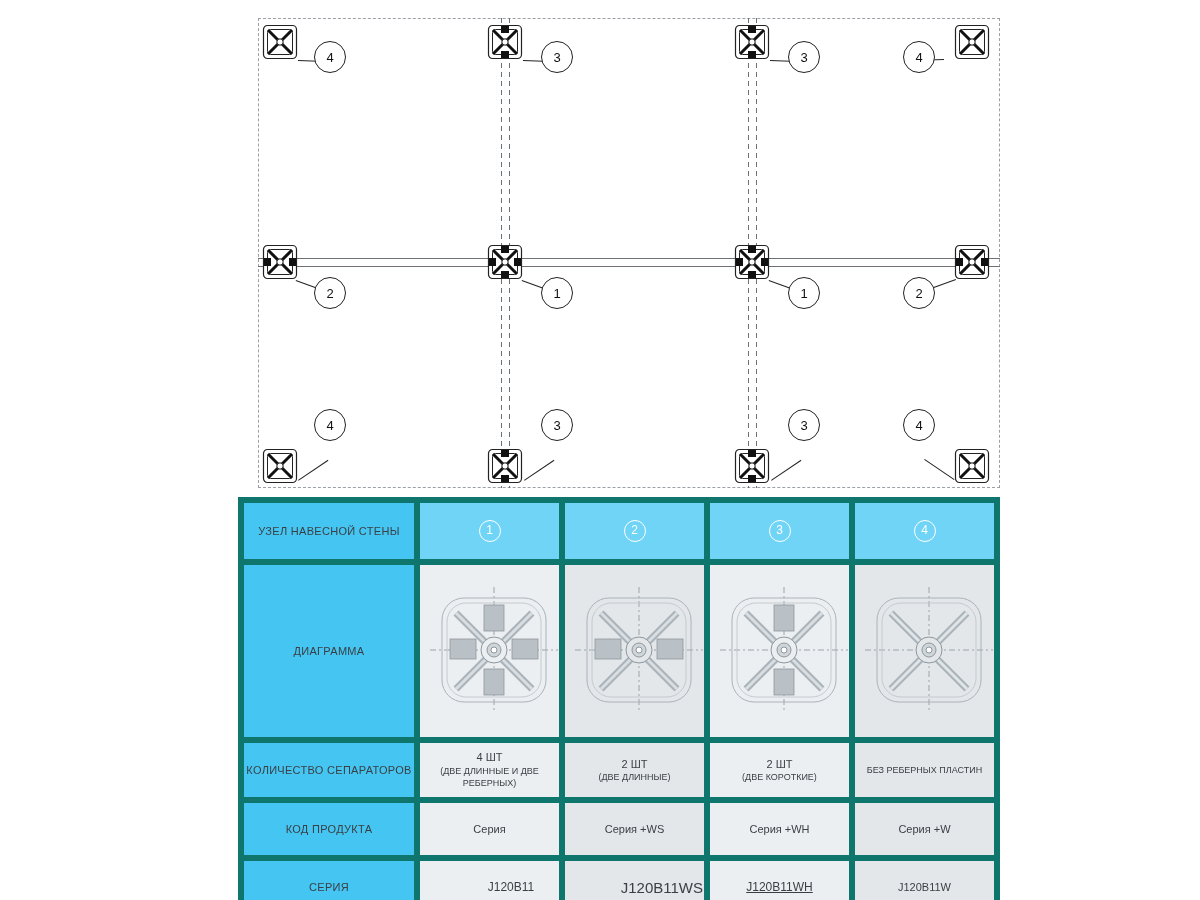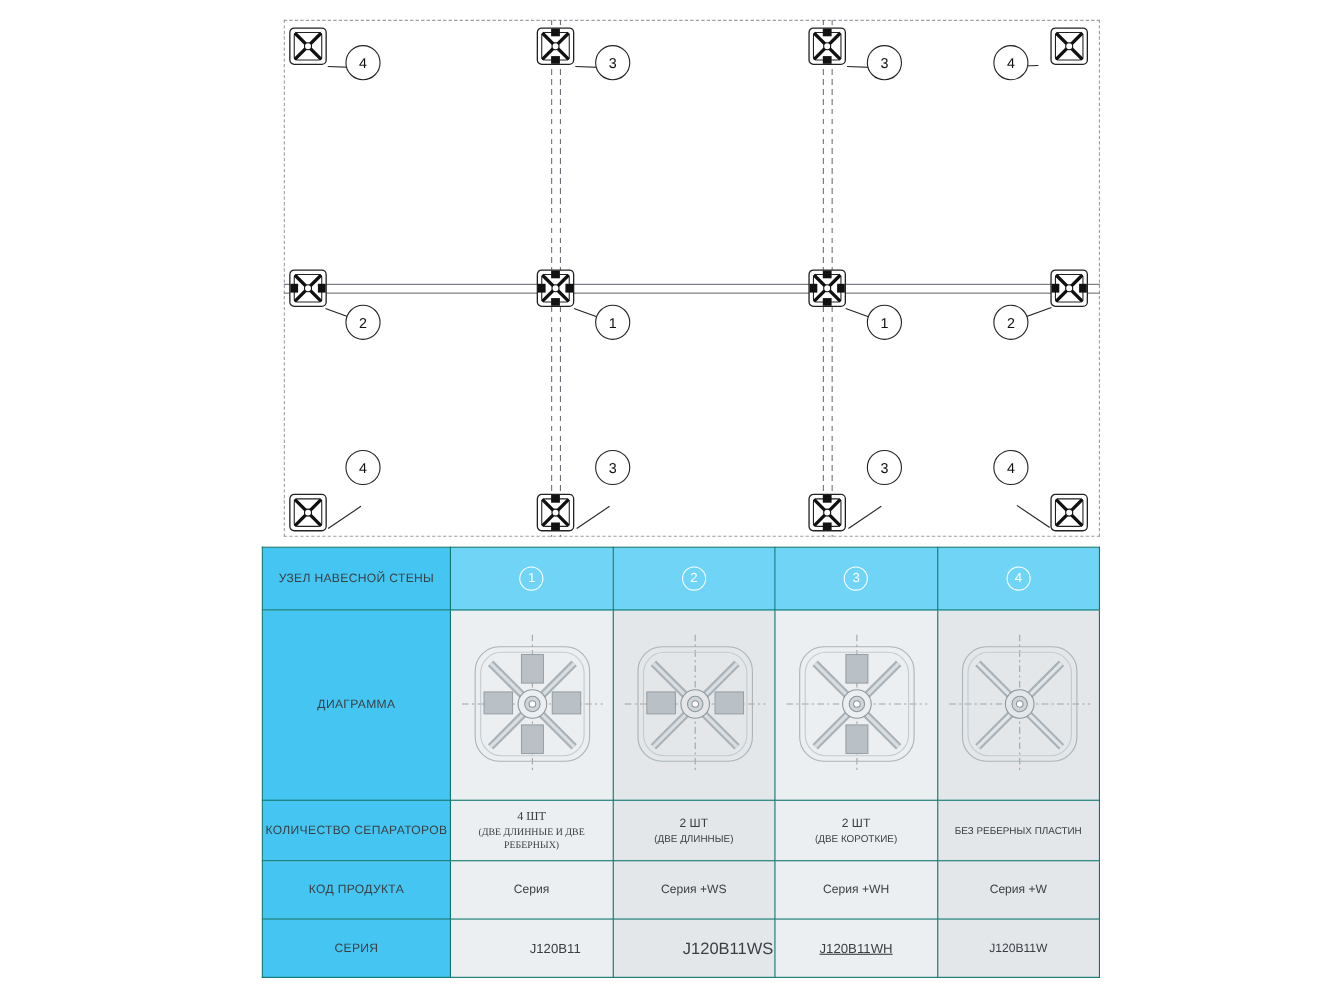--- a/index.html
+++ b/index.html
@@ -32,21 +32,21 @@
   .callout{position:absolute;width:30px;height:30px;margin-left:-15px;margin-top:-15px;
     border:1px solid #222;border-radius:50%;background:#fff;
     display:flex;align-items:center;justify-content:center;
     font-size:13px;color:#111;z-index:6;}
   .leader{position:absolute;height:1px;background:#222;transform-origin:0 0;z-index:5;}
 
   
   .tbl{position:absolute;left:238px;top:497px;width:762px;height:380px;
     border-collapse:collapse;}
   table.spec{border-collapse:collapse;width:762px;table-layout:fixed;}
-  table.spec td{border:1px solid #0f766e;text-align:center;vertical-align:middle;
+  table.spec td{border:6px solid #0f766e;text-align:center;vertical-align:middle;
     color:#3a3f44;font-size:11px;}
   td.rowhdr{background:#45c6f2;color:#ffffff;font-size:10.5px;letter-spacing:.3px;width:168px;}
   td.colhdr{background:#6fd4f6;color:#ffffff;font-size:12px;height:54px;}
   td.cell{background:#eceff1;}
   td.cellalt{background:#e3e7ea;}
   td.diagramcell{background:#eceff1;height:172px;padding:0;}
   td.diagramcell.alt{background:#e3e7ea;}
   .numcircle{display:inline-block;width:20px;height:20px;line-height:18px;border:1px solid #ffffff;
     border-radius:50%;font-size:12px;color:#fff;}
   .small2{line-height:1.35;}
@@ -304,21 +304,21 @@
           </g>
           <circle cx="74" cy="75" r="13" fill="#e3e7ea" stroke="#8f979d"></circle>
           <circle cx="74" cy="75" r="7" fill="#cfd6da" stroke="#8f979d"></circle>
           <circle cx="74" cy="75" r="3" fill="#ffffff" stroke="#8f979d"></circle>
         </svg>
       </td>
     </tr>
 
     <tr>
       <td class="rowhdr">КОЛИЧЕСТВО СЕПАРАТОРОВ</td>
-      <td class="cell" style="height:52px;font-family:Liberation Serif, serif;">
+      <td class="cell" style="height:52px;">
         <div class="small2">
           <div class="l1">4 ШТ</div>
           <div class="l2">(ДВЕ ДЛИННЫЕ И ДВЕ РЕБЕРНЫХ)</div>
         </div>
       </td>
       <td class="cellalt">
         <div class="small2">
           <div class="l1">2 ШТ</div>
           <div class="l2">(ДВЕ ДЛИННЫЕ)</div>
         </div>

